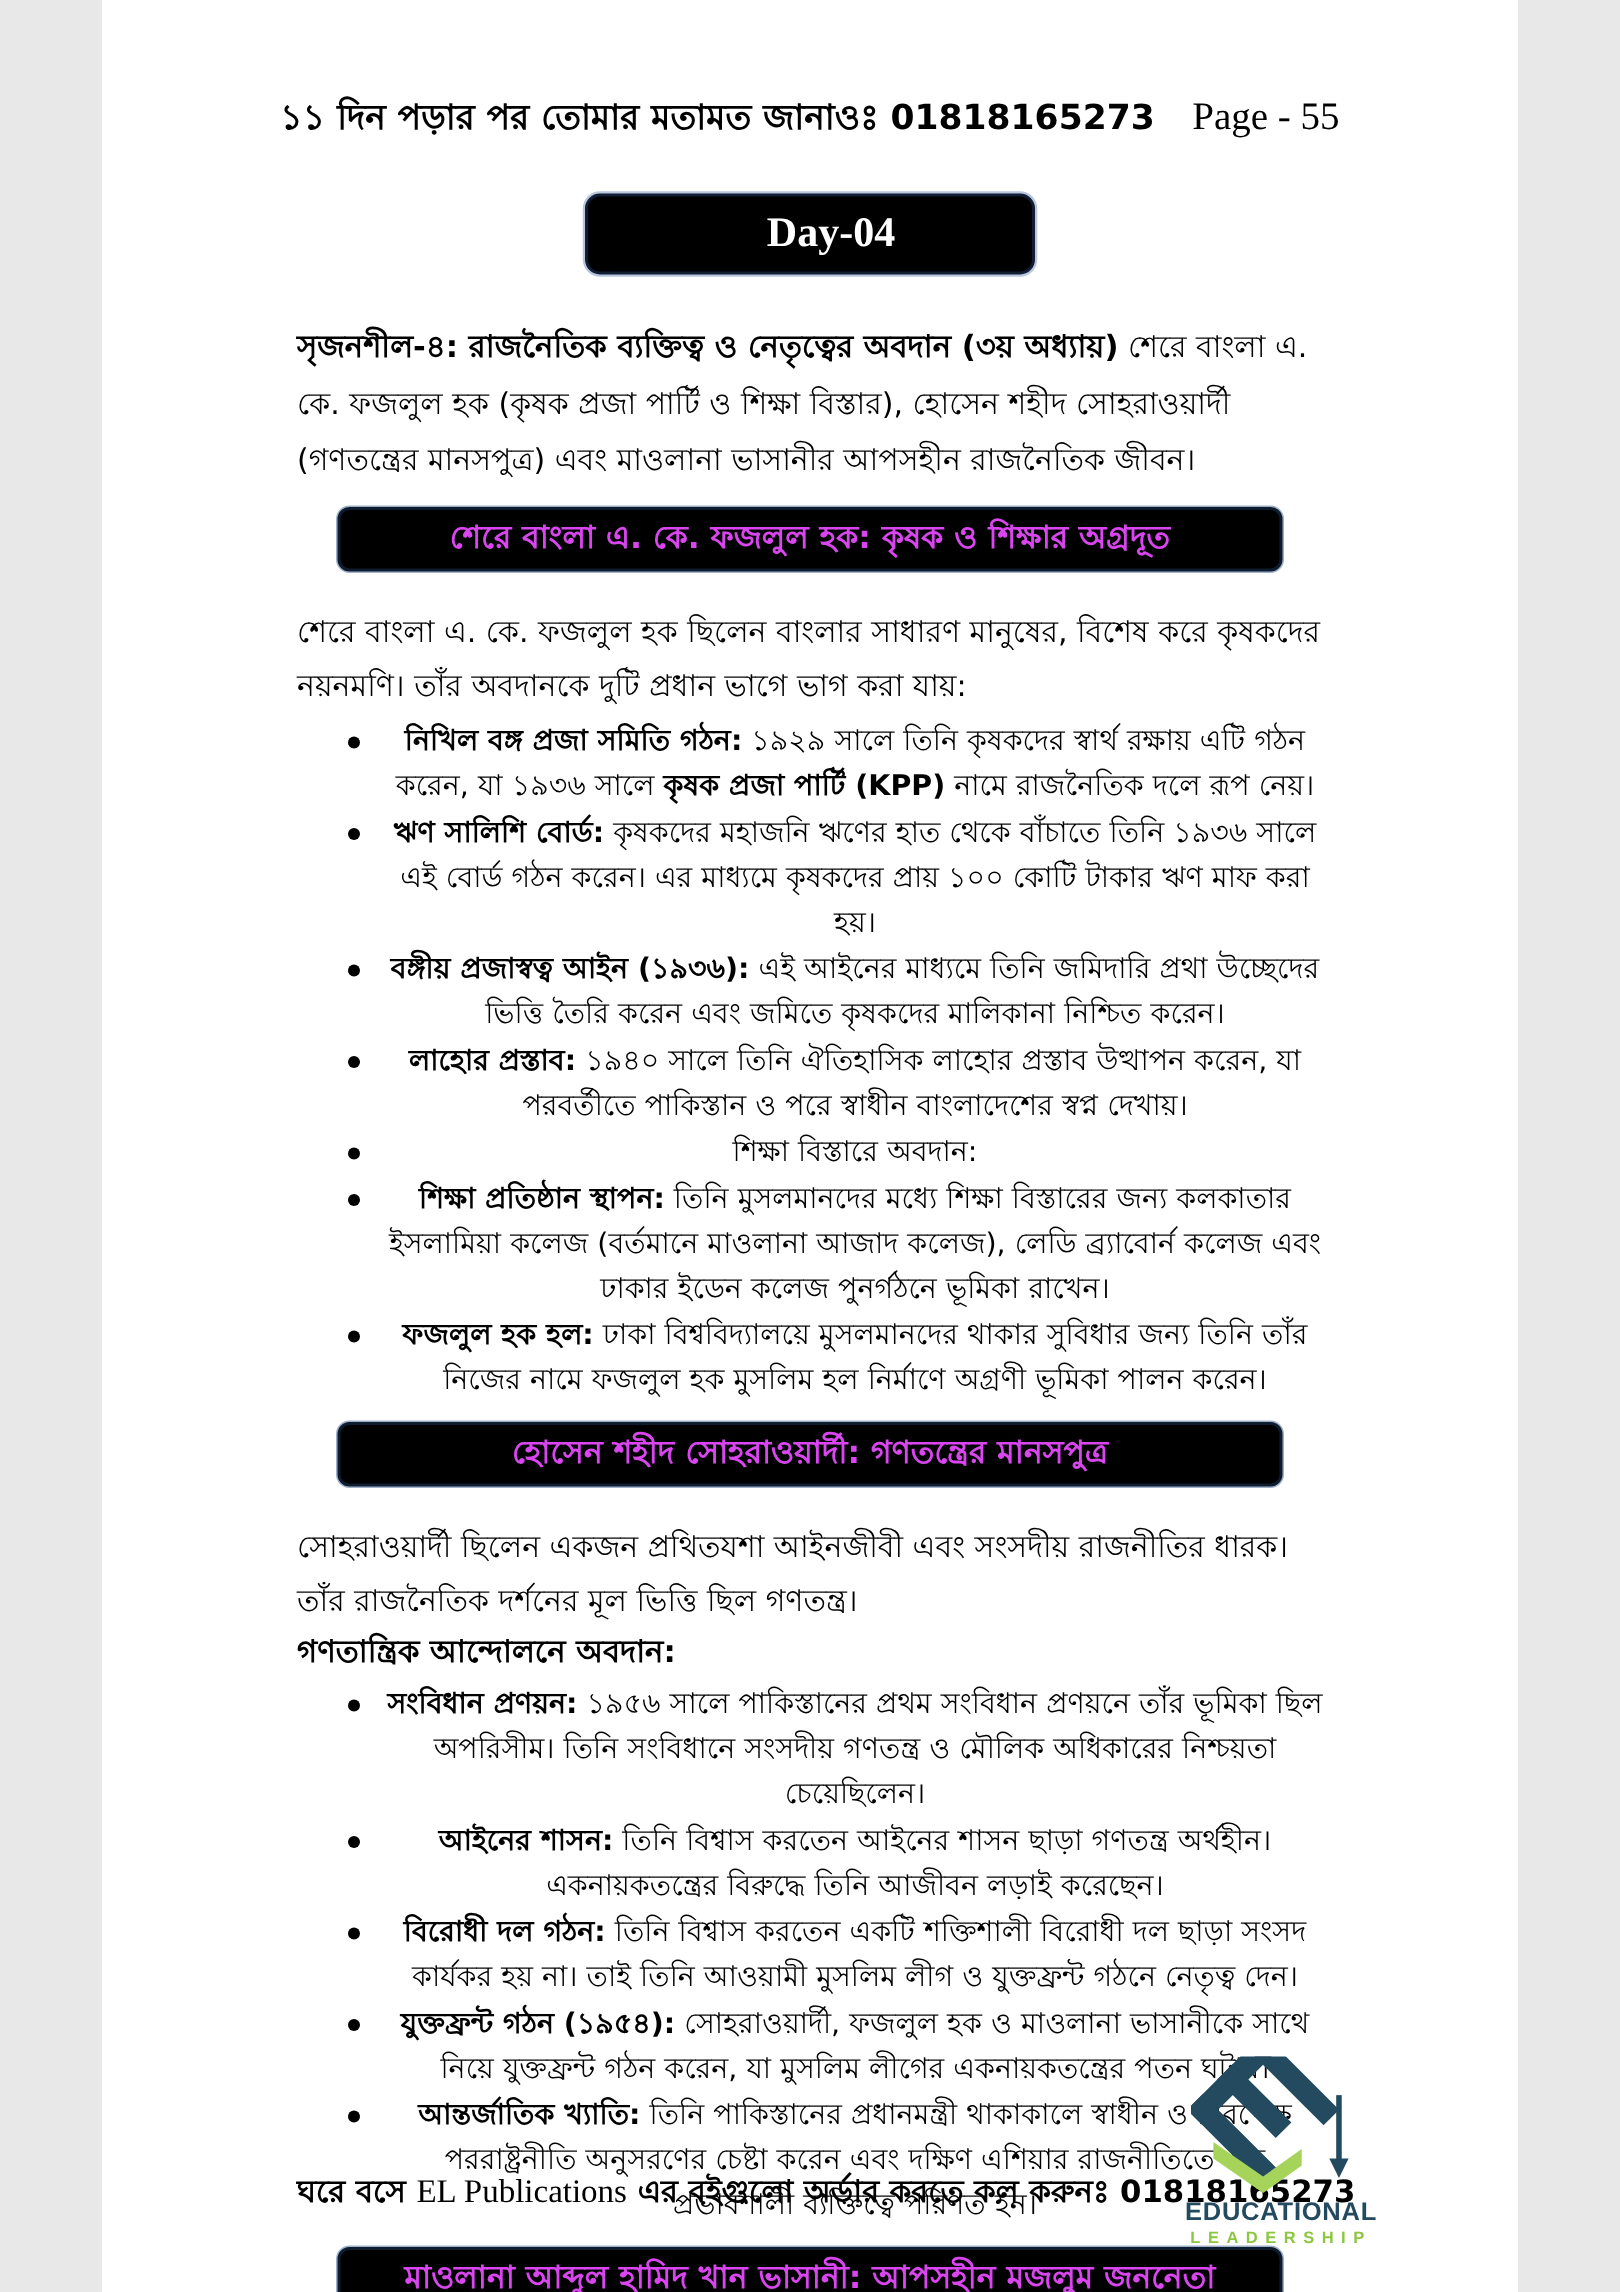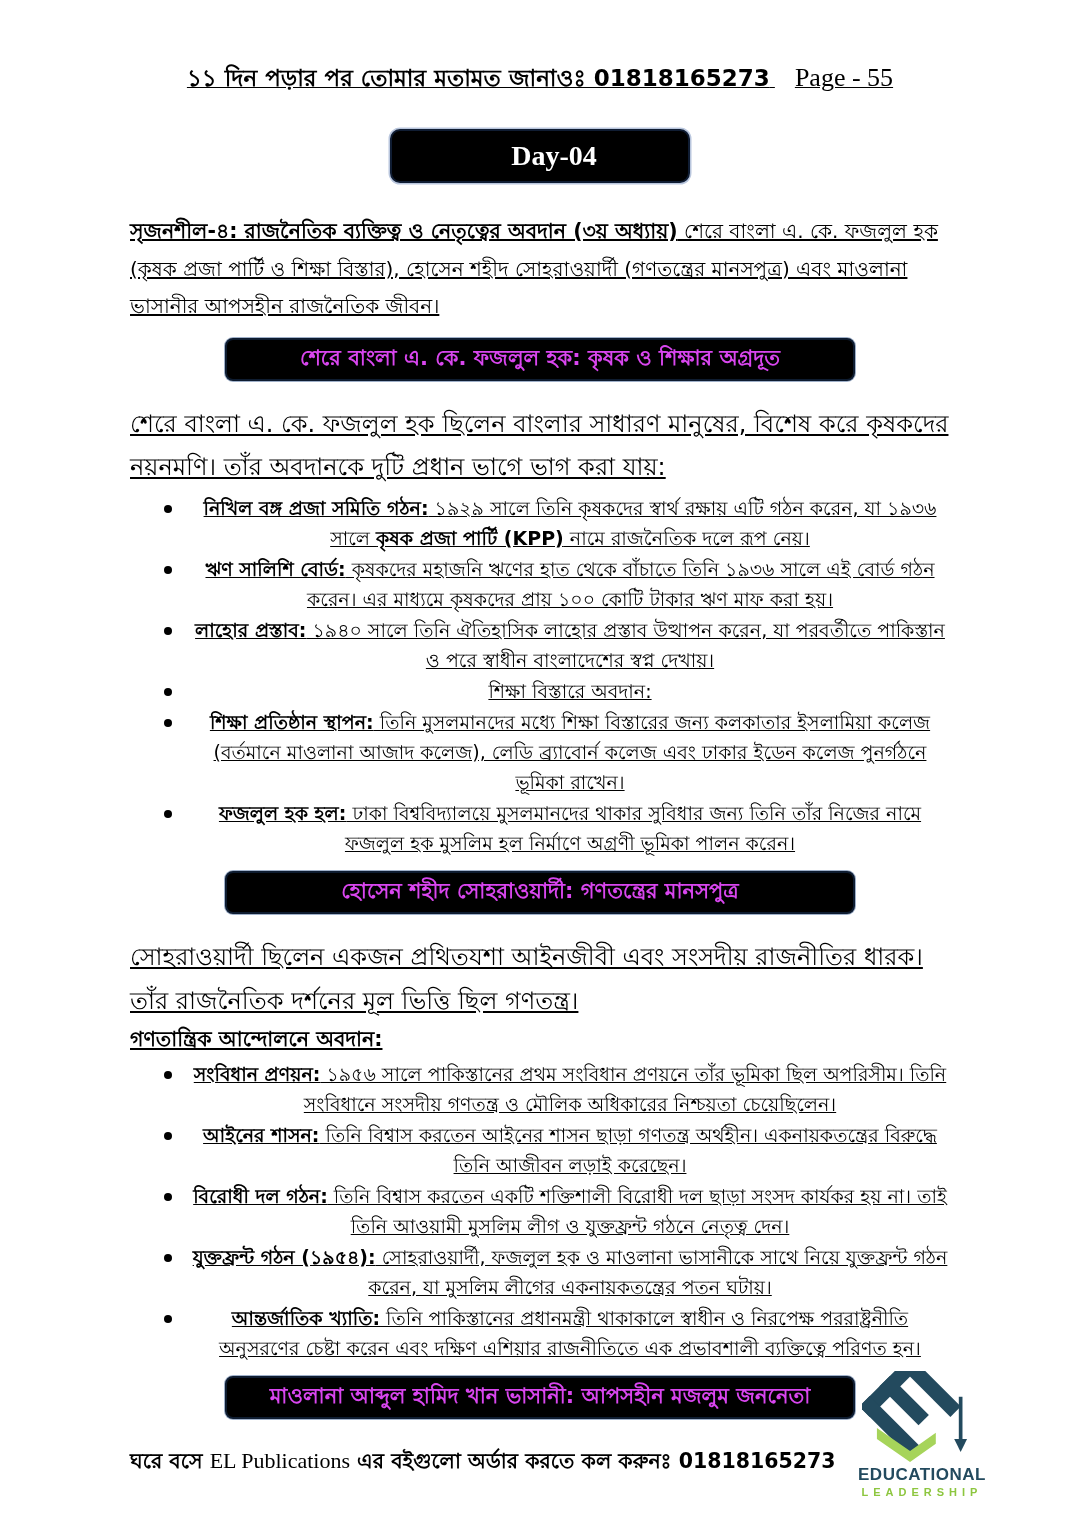--- a/index.html
+++ b/index.html
@@ -1,22 +1,21 @@
 <!DOCTYPE html>
 <html><head>
 <meta charset="utf-8">
 <style>
   * { margin:0; padding:0; box-sizing:border-box; }
   html,body { background:#e8e8e8; }
   .page {
-    position:relative; width:1080px; height:1528px; margin:0 auto;
+    position:relative; width:944px; height:1528px; margin:0 auto;
     background:#ffffff; overflow:hidden;
     font-family:"DejaVu Sans", "Liberation Sans", sans-serif;
     color:#000;
-    text-decoration:underline;
   }
   .header-row { padding-top:60px; text-align:center; white-space:nowrap; }
   .header-note { font-weight:700; font-size:23px; }
   .header-page { font-family:"Liberation Serif", serif; font-weight:400; font-size:26px; margin-left:20px; }
 
   .day-badge {
     width:300px; height:54px; margin:30px auto 0 auto;
     background:#000; color:#fff; border:2px solid #101d33;
     box-shadow:0 0 0 1.5px #b9c6dd; border-radius:10px;
     display:flex; align-items:center; justify-content:center;
@@ -27,21 +26,21 @@
   .intro b { font-size:20.5px; }
 
   .section { }
   .banner {
     width:630px; height:43px; margin:13px auto 22px auto;
     background:#000; color:#d946ef; border:2px solid #0e1c30;
     box-shadow:0 0 0 1px #9fb0c9; border-radius:8px;
     display:flex; align-items:center; justify-content:center;
     font-weight:700; font-size:21px; white-space:nowrap;
   }
-  .para { margin:0 130px; font-size:24px; line-height:1.8; }
+  .para { margin:0 130px; font-size:20px; line-height:1.8; }
   .subhead { margin:2px 130px 0 130px; font-weight:700; font-size:20.5px; line-height:1.45; }
   ul.bullets { margin:4px 130px 0 160px; list-style:none; }
   ul.bullets li {
     position:relative; padding-left:30px; font-size:19px; line-height:1.58;
     margin:0 0 1px 0;
     text-align:center;
   }
   ul.bullets li::before {
     content:""; position:absolute; left:4px; top:12px;
     width:8px; height:8px; border-radius:50%; background:#000;
@@ -77,20 +76,21 @@
 
   <div>
       <div class="section">
         <div class="banner">
           <span>শেরে বাংলা এ. কে. ফজলুল হক: কৃষক ও শিক্ষার অগ্রদূত</span>
         </div>
         <p class="para">শেরে বাংলা এ. কে. ফজলুল হক ছিলেন বাংলার সাধারণ মানুষের, বিশেষ করে কৃষকদের নয়নমণি। তাঁর অবদানকে দুটি প্রধান ভাগে ভাগ করা যায়:</p>
         <ul class="bullets">
           <li><span class="b">নিখিল বঙ্গ প্রজা সমিতি গঠন:</span><span class="r"> ১৯২৯ সালে তিনি কৃষকদের স্বার্থ রক্ষায় এটি গঠন করেন, যা ১৯৩৬ সালে </span><span class="b">কৃষক প্রজা পার্টি (KPP)</span><span class="r"> নামে রাজনৈতিক দলে রূপ নেয়।</span></li>
           <li><span class="b">ঋণ সালিশি বোর্ড:</span><span class="r"> কৃষকদের মহাজনি ঋণের হাত থেকে বাঁচাতে তিনি ১৯৩৬ সালে এই বোর্ড গঠন করেন। এর মাধ্যমে কৃষকদের প্রায় ১০০ কোটি টাকার ঋণ মাফ করা হয়।</span></li>
+          <li><span class="b">বঙ্গীয় প্রজাস্বত্ব আইন (১৯৩৬):</span><span class="r"> এই আইনের মাধ্যমে তিনি জমিদারি প্রথা উচ্ছেদের ভিত্তি তৈরি করেন এবং জমিতে কৃষকদের মালিকানা নিশ্চিত করেন।</span></li>
           <li><span class="b">লাহোর প্রস্তাব:</span><span class="r"> ১৯৪০ সালে তিনি ঐতিহাসিক লাহোর প্রস্তাব উত্থাপন করেন, যা পরবর্তীতে পাকিস্তান ও পরে স্বাধীন বাংলাদেশের স্বপ্ন দেখায়।</span></li>
           <li><span class="r">শিক্ষা বিস্তারে অবদান:</span></li>
           <li><span class="b">শিক্ষা প্রতিষ্ঠান স্থাপন:</span><span class="r"> তিনি মুসলমানদের মধ্যে শিক্ষা বিস্তারের জন্য কলকাতার ইসলামিয়া কলেজ (বর্তমানে মাওলানা আজাদ কলেজ), লেডি ব্র্যাবোর্ন কলেজ এবং ঢাকার ইডেন কলেজ পুনর্গঠনে ভূমিকা রাখেন।</span></li>
           <li><span class="b">ফজলুল হক হল:</span><span class="r"> ঢাকা বিশ্ববিদ্যালয়ে মুসলমানদের থাকার সুবিধার জন্য তিনি তাঁর নিজের নামে ফজলুল হক মুসলিম হল নির্মাণে অগ্রণী ভূমিকা পালন করেন।</span></li>
         </ul>
       </div>
       <div class="section">
         <div class="banner">
           <span>হোসেন শহীদ সোহরাওয়ার্দী: গণতন্ত্রের মানসপুত্র</span>
         </div>

